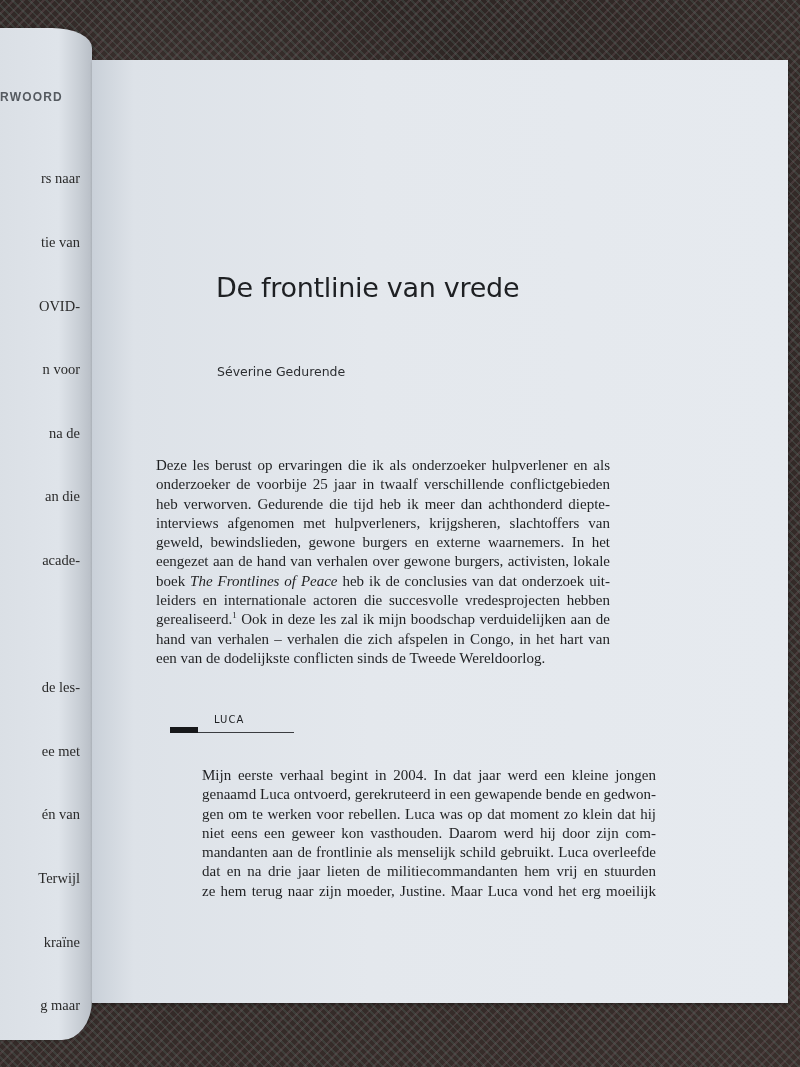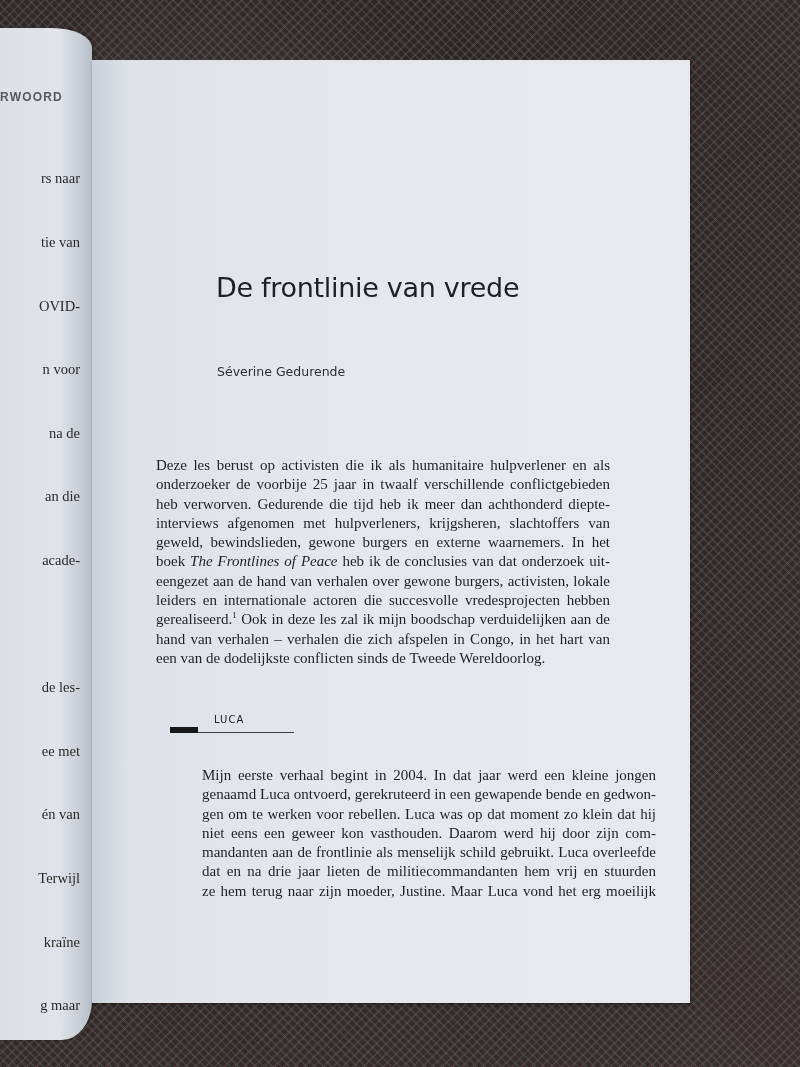--- a/index.html
+++ b/index.html
@@ -50,24 +50,25 @@
       line-height: 21.2px;
       color: #2a2a2a;
       white-space: pre;
     }
     .left-line { display: block; height: 21.2px; }
     
     .right-page {
       position: absolute;
       left: 92px;
       top: 60px;
-      width: 598px;
+      width: 680px;
       height: 943px;
       background: linear-gradient(to right, #c9d0d8 0%, #dde2e8 6%, #e4e8ed 40%, #e6eaef 100%);
       box-shadow: 1px 2px 3px rgba(0,0,0,0.3);
+      padding-left: 16px;
     }
     .chapter-title {
       position: absolute;
       left: 124px;
       top: 210px;
       font-family: "DejaVu Sans", "Liberation Sans", sans-serif;
       font-size: 27px;
       line-height: 36px;
       color: #1e2023;
       font-weight: normal;
@@ -179,27 +180,27 @@
   </div>
 </div>
 
 <div class="right-page">
   <h1 class="chapter-title">
     <span style="display:block">De frontlinie van vrede</span>
   </h1>
   <div class="author">Séverine Gedurende</div>
 
   <div class="body-text para-1">
-    <span class="line">Deze les berust op activisten die ik als humanitaire hulpverlener en als</span>
+    <span class="line">Deze les berust op ervaringen die ik als onderzoeker hulpverlener en als</span>
     <span class="line">onderzoeker de voorbije 25 jaar in twaalf verschillende conflictgebieden</span>
     <span class="line">heb verworven. Gedurende die tijd heb ik meer dan achthonderd diepte-</span>
     <span class="line">interviews afgenomen met hulpverleners, krijgsheren, slachtoffers van</span>
     <span class="line">geweld, bewindslieden, gewone burgers en externe waarnemers. In het</span>
+    <span class="line">eengezet aan de hand van verhalen over gewone burgers, activisten, lokale</span>
     <span class="line"><span>boek </span><em>The Frontlines of Peace</em><span> heb ik de conclusies van dat onderzoek uit-</span></span>
-    <span class="line">eengezet aan de hand van verhalen over gewone burgers, activisten, lokale</span>
     <span class="line">leiders en internationale actoren die succesvolle vredesprojecten hebben</span>
     <span class="line"><span>gerealiseerd.</span><span class="sup">1</span><span> Ook in deze les zal ik mijn boodschap verduidelijken aan de</span></span>
     <span class="line">hand van verhalen – verhalen die zich afspelen in Congo, in het hart van</span>
     <span class="line last">een van de dodelijkste conflicten sinds de Tweede Wereldoorlog.</span>
   </div>
 
   <div class="section-heading">
     <div class="section-bar"></div>
     <div class="section-label">LUCA</div>
   </div>

